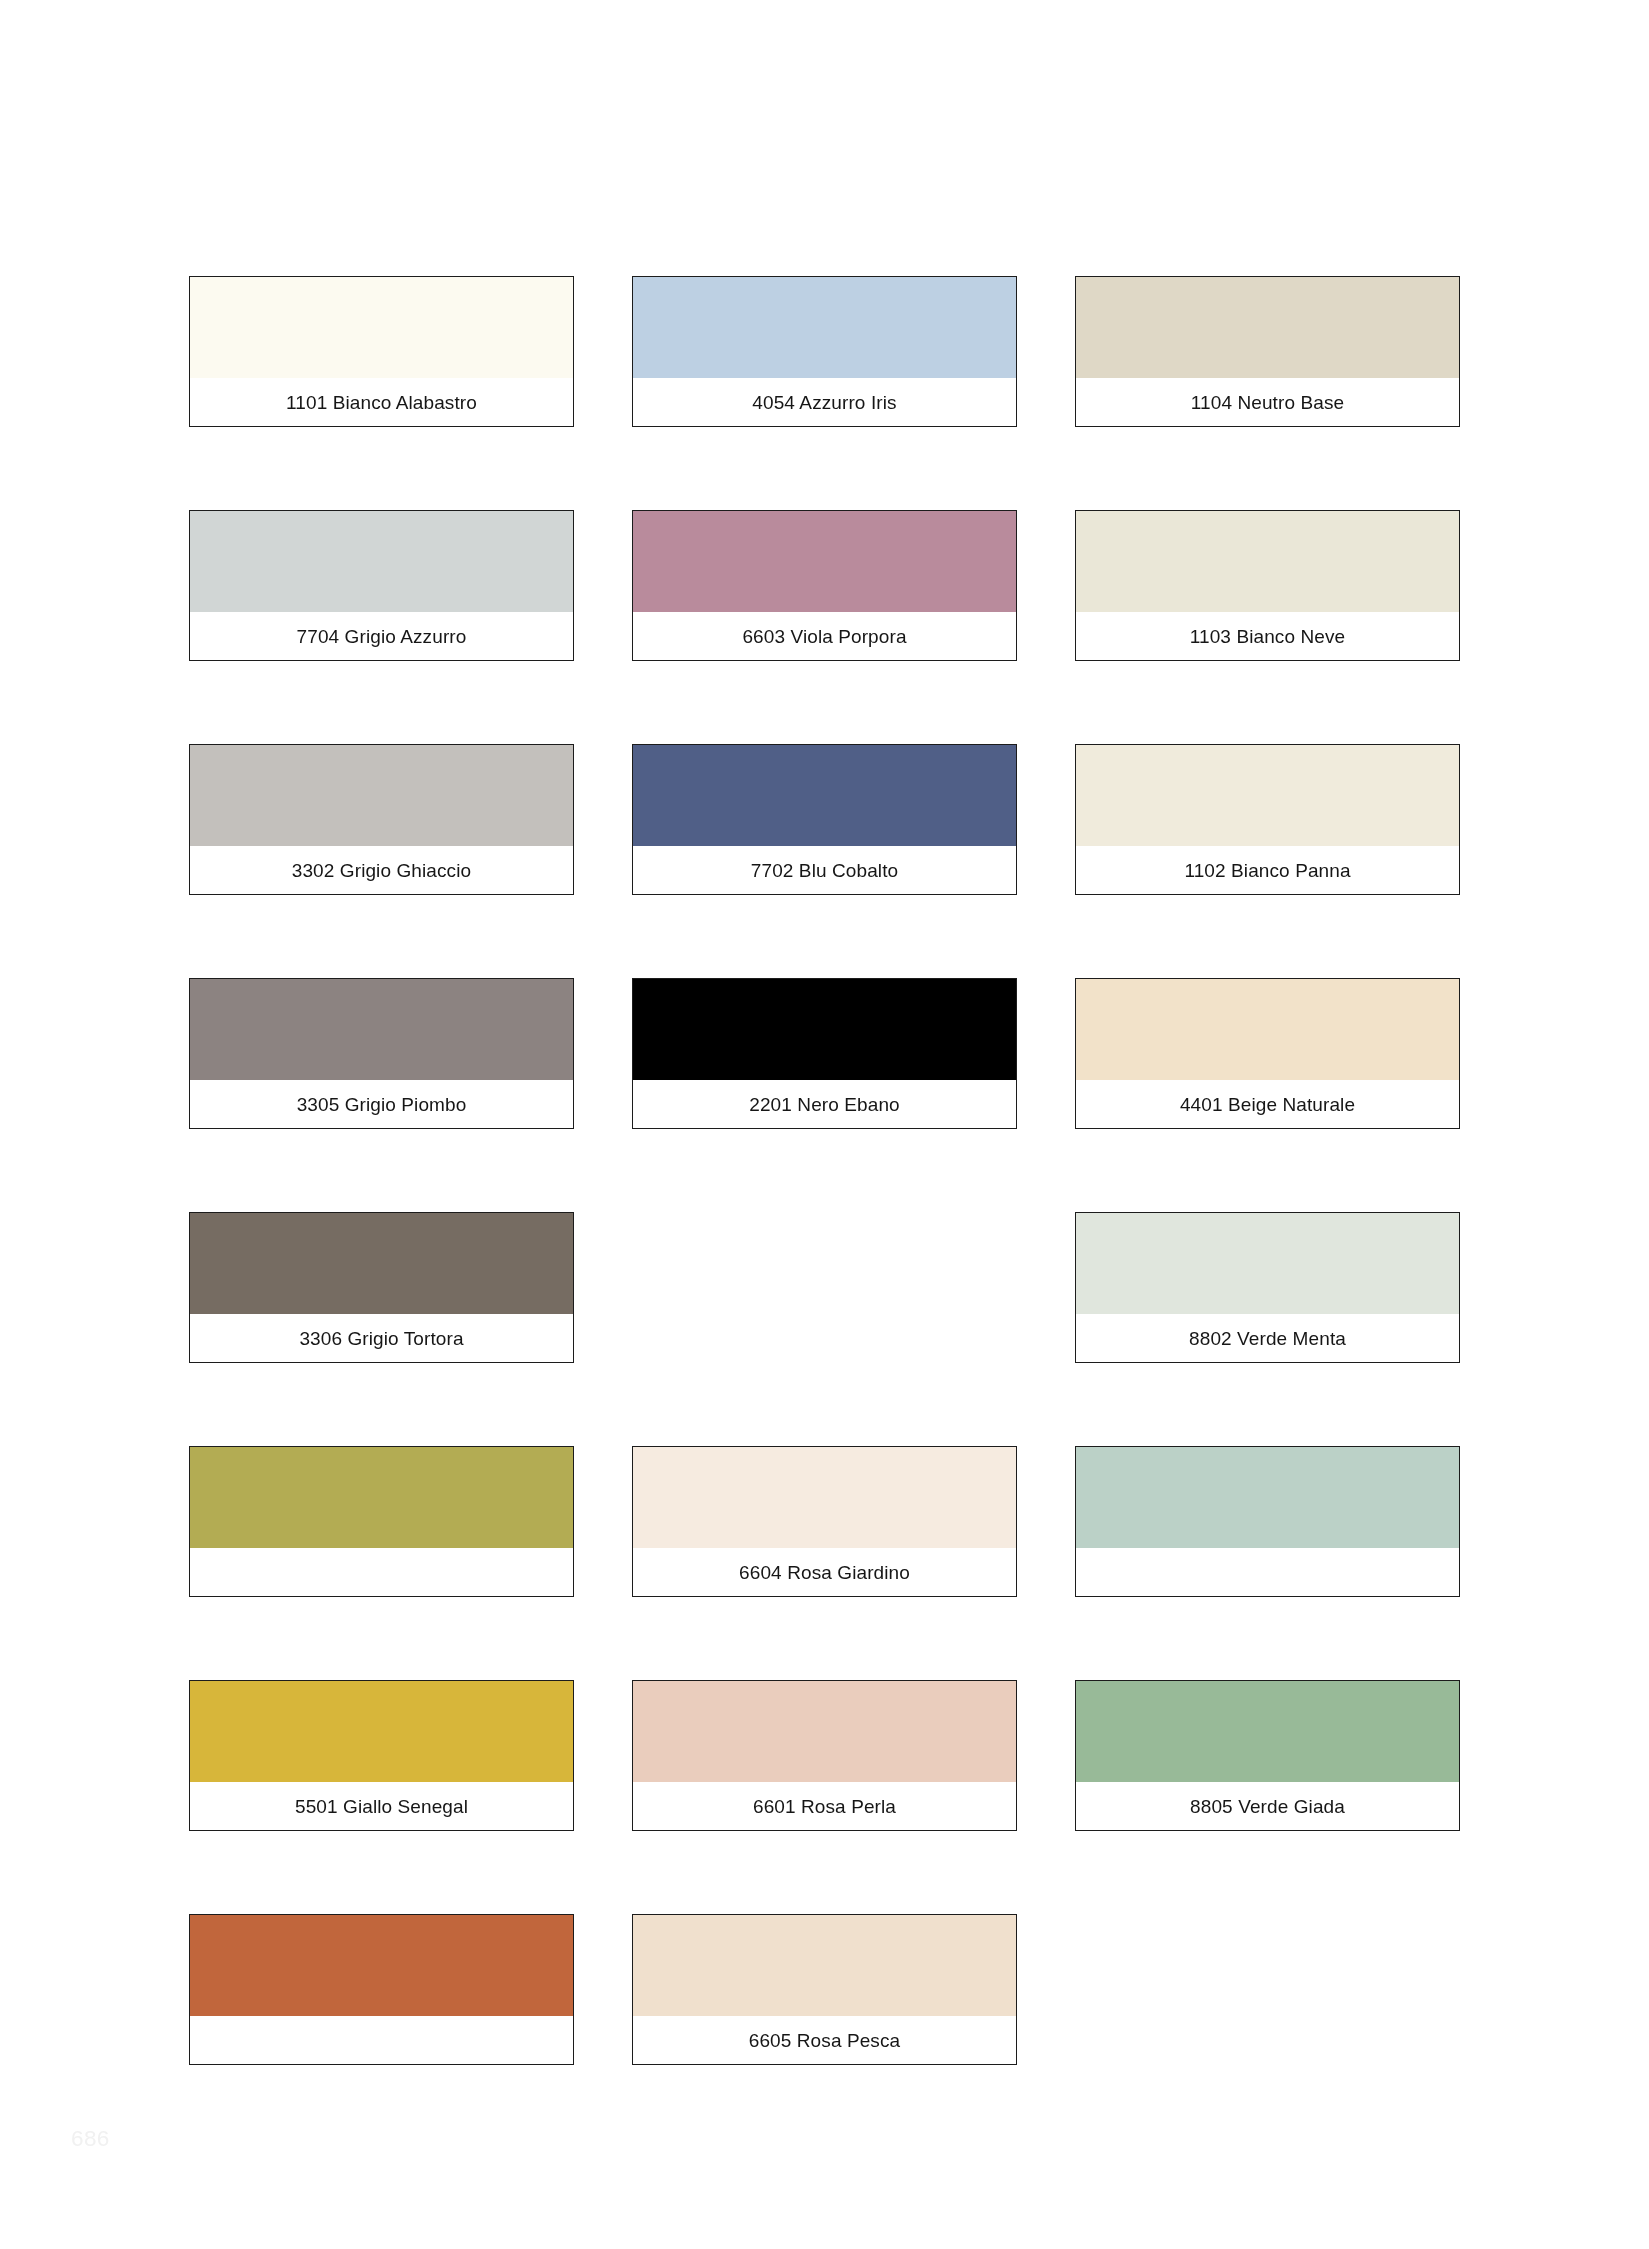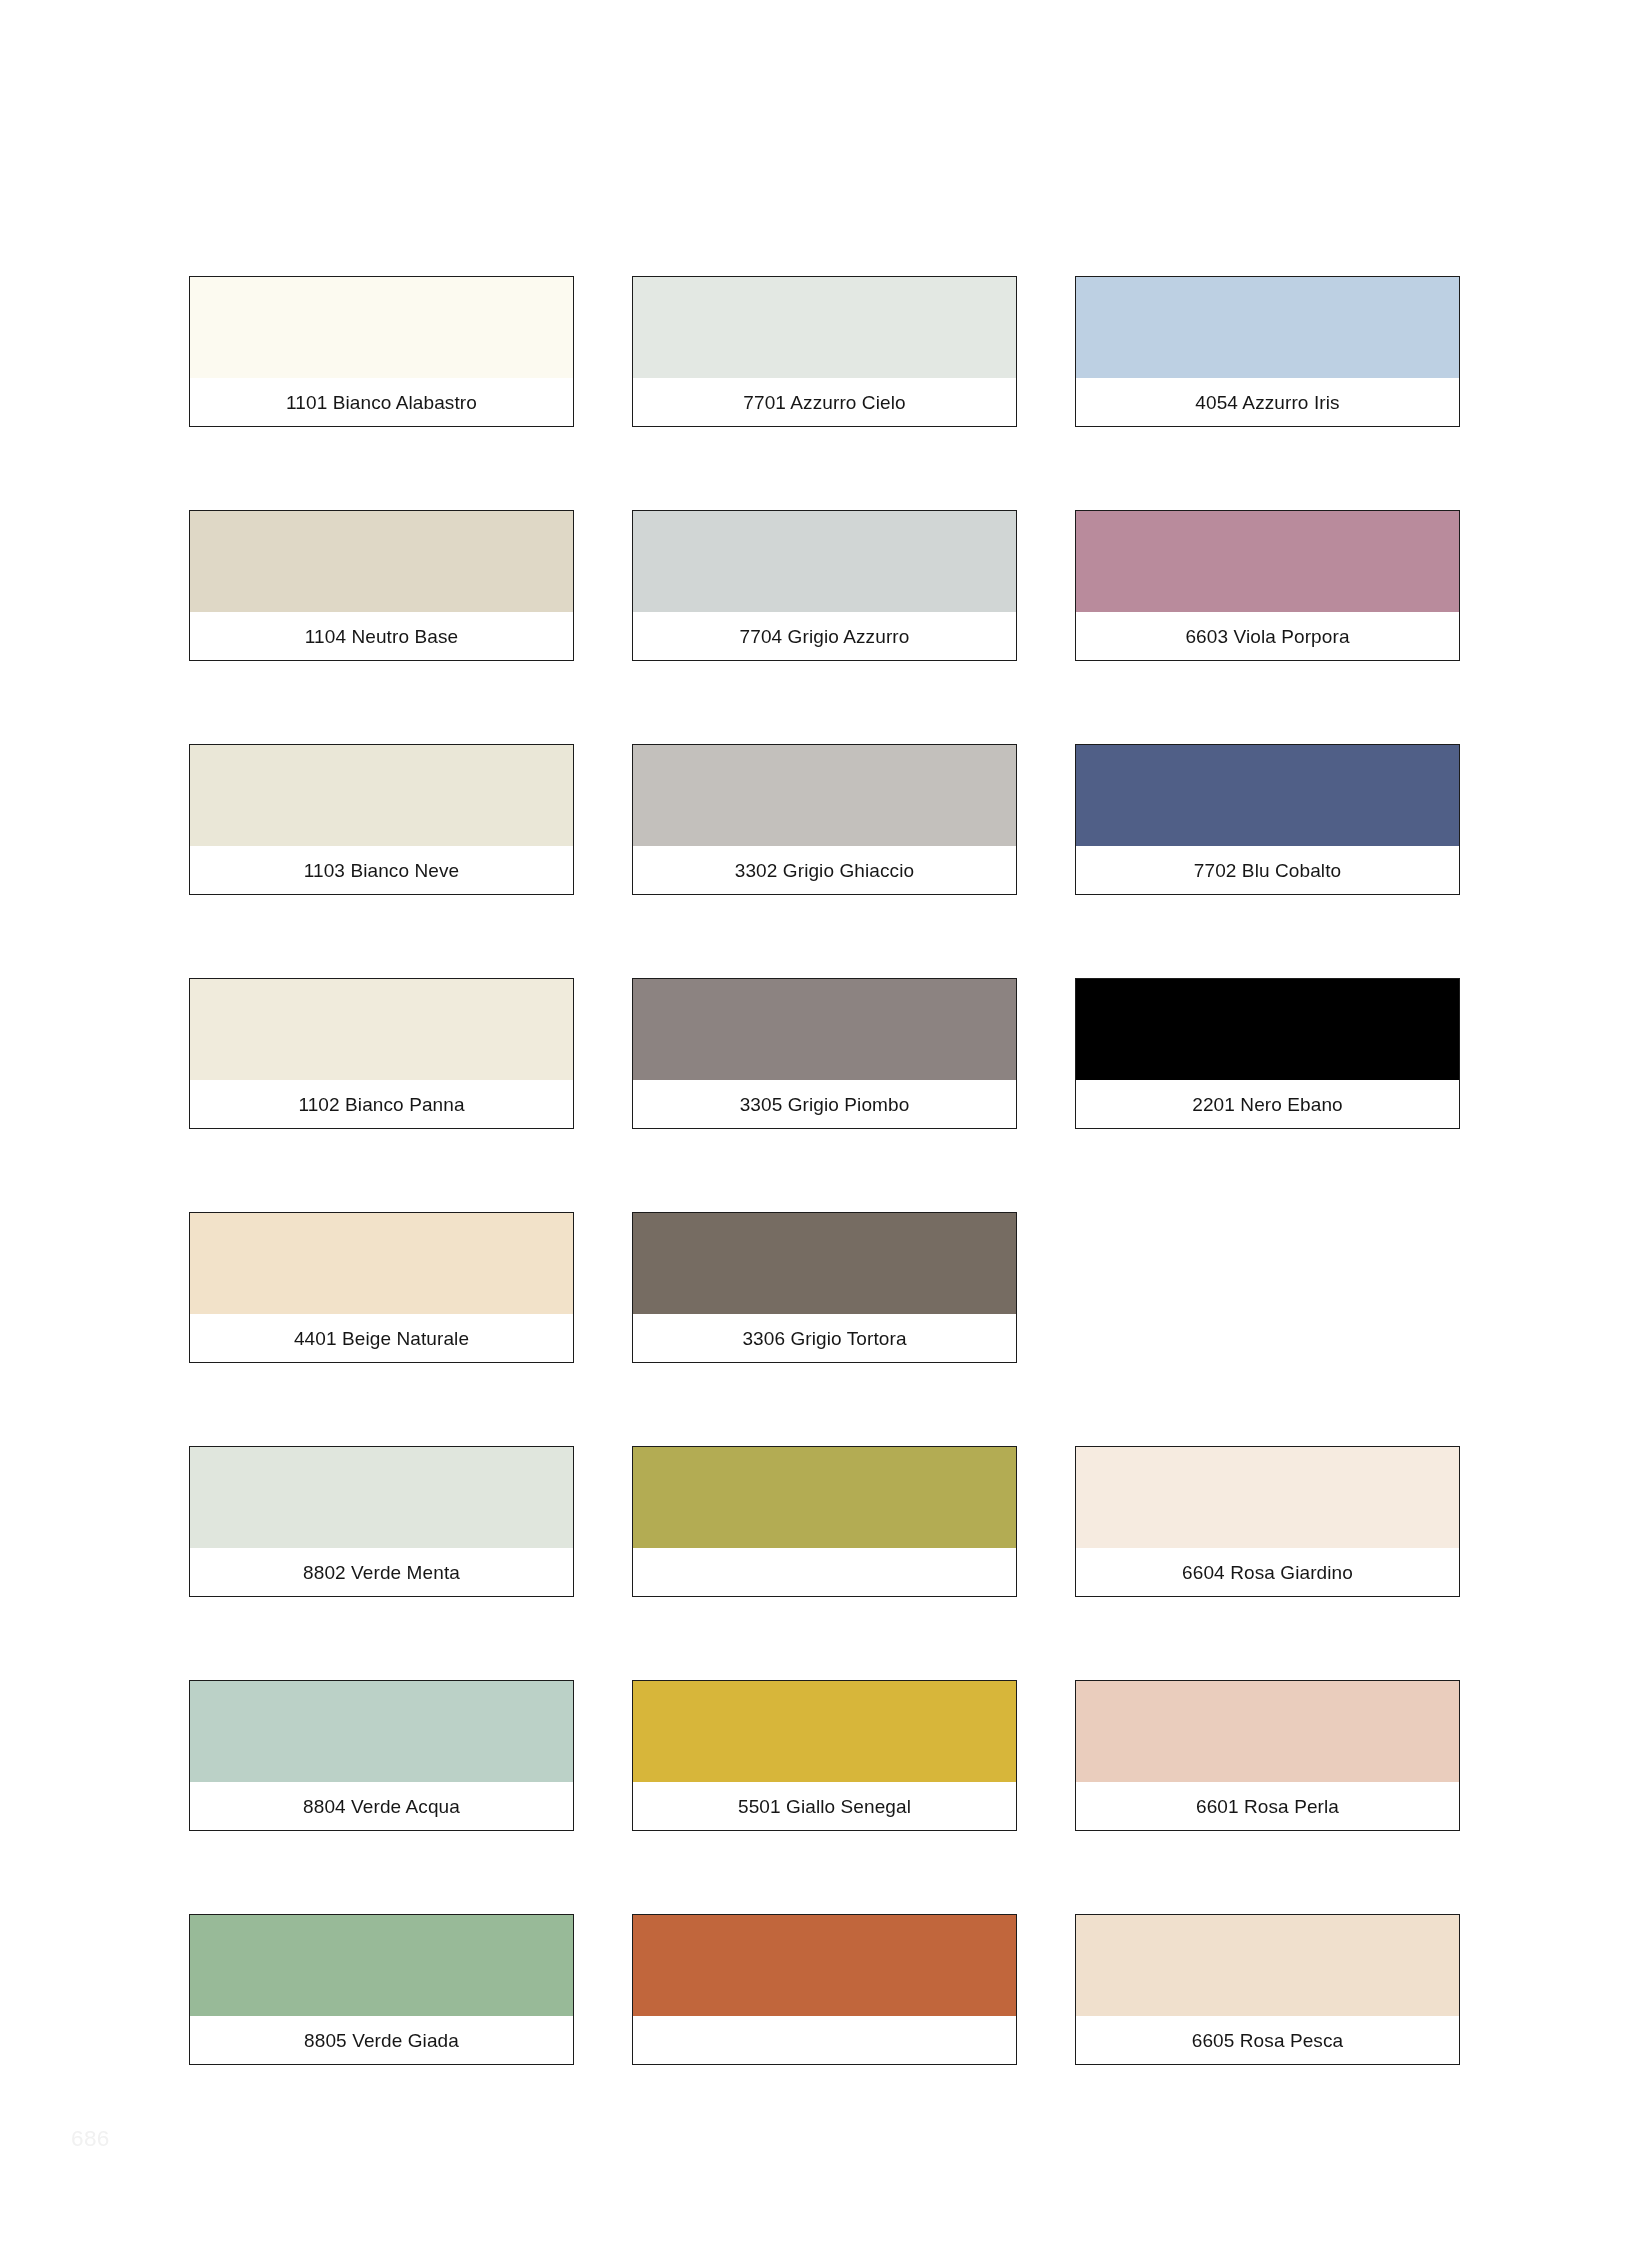--- a/index.html
+++ b/index.html
@@ -92,26 +92,20 @@
 <div class="page">
 
   <div class="swatch-grid">
       <div class="swatch-card">
         <div class="swatch-color" style="background-color: rgb(252, 250, 240);"></div>
         <div class="swatch-label-strip">
           <span class="swatch-label">1101 Bianco Alabastro</span>
         </div>
       </div>
       <div class="swatch-card">
-        <div class="swatch-color" style="background-color: rgb(227, 232, 227);"></div>
-        <div class="swatch-label-strip">
-          <span class="swatch-label">7701 Azzurro Cielo</span>
-        </div>
-      </div>
-      <div class="swatch-card">
         <div class="swatch-color" style="background-color: rgb(189, 208, 227);"></div>
         <div class="swatch-label-strip">
           <span class="swatch-label">4054 Azzurro Iris</span>
         </div>
       </div>
       <div class="swatch-card">
         <div class="swatch-color" style="background-color: rgb(223, 216, 198);"></div>
         <div class="swatch-label-strip">
           <span class="swatch-label">1104 Neutro Base</span>
         </div>
@@ -187,23 +181,20 @@
         <div class="swatch-color" style="background-color: rgb(179, 172, 83);"></div>
       </div>
       <div class="swatch-card">
         <div class="swatch-color" style="background-color: rgb(246, 235, 224);"></div>
         <div class="swatch-label-strip">
           <span class="swatch-label">6604 Rosa Giardino</span>
         </div>
       </div>
       <div class="swatch-card">
         <div class="swatch-color" style="background-color: rgb(187, 209, 199);"></div>
-        <div class="swatch-label-strip">
-          <span class="swatch-label">8804 Verde Acqua</span>
-        </div>
       </div>
       <div class="swatch-card">
         <div class="swatch-color" style="background-color: rgb(215, 182, 58);"></div>
         <div class="swatch-label-strip">
           <span class="swatch-label">5501 Giallo Senegal</span>
         </div>
       </div>
       <div class="swatch-card">
         <div class="swatch-color" style="background-color: rgb(234, 205, 189);"></div>
         <div class="swatch-label-strip">

